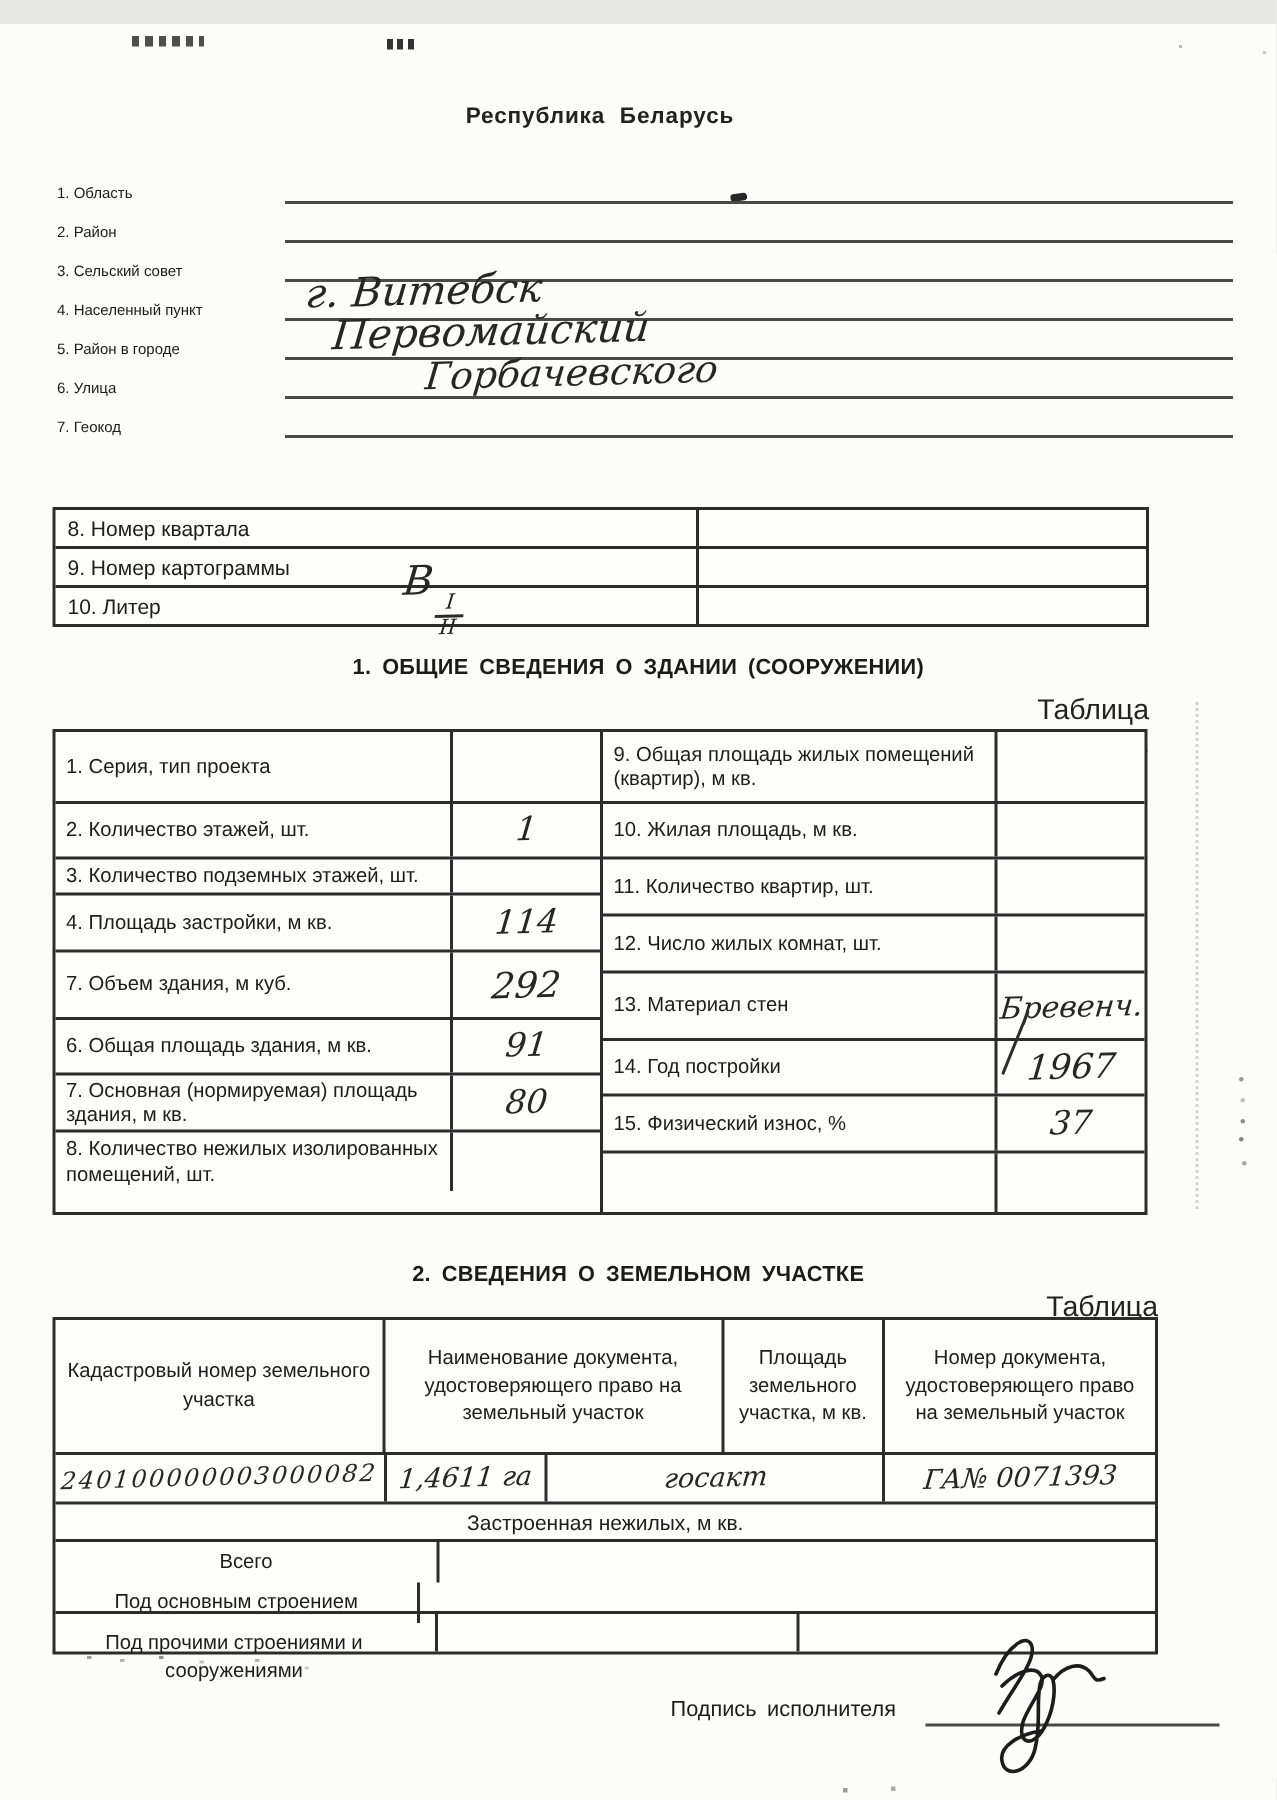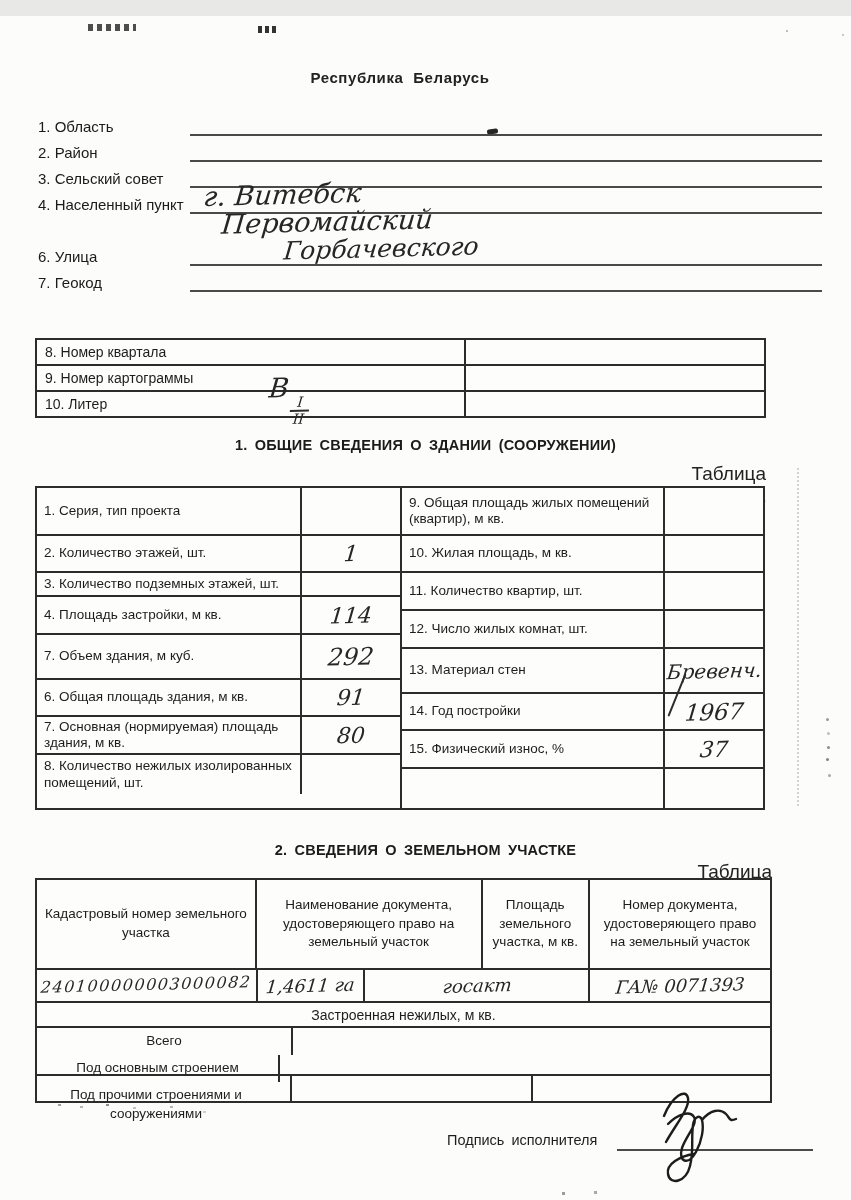--- a/index.html
+++ b/index.html
@@ -2,21 +2,21 @@
 <html><head>
 <meta charset="utf-8">
 <style>
   html,body{margin:0;padding:0;background:#e8e8e6;}
   .page{position:relative;width:851px;height:1200px;margin:16px auto;background:#fcfcfa;
         font-family:"Liberation Sans",sans-serif;color:#1d1d1d;overflow:hidden;}
   
   .doc-title{position:absolute;top:53px;left:0;width:800px;text-align:center;
              font-size:15px;font-weight:700;letter-spacing:.6px;word-spacing:5px;color:#222;}
   .frow{position:absolute;left:38px;width:784px;height:22px;display:flex;align-items:flex-end;}
-  .flabel{display:inline-block;width:152px;font-size:15px;color:#1b1b1b;padding-bottom:1px;}
+  .flabel{display:inline-block;width:152px;font-size:10px;color:#1b1b1b;padding-bottom:1px;}
   .fline{flex:1;height:100%;border-bottom:2px solid #4a4a4a;}
   
   .hw{font-family:"DejaVu Serif",serif;font-style:italic;color:#262626;
       transform:skewX(-7deg) rotate(-1.5deg);display:inline-block;white-space:nowrap;}
   .hw-city{position:absolute;left:204px;top:163px;font-size:27px;}
   .hw-district{position:absolute;left:222px;top:190px;font-size:27px;}
   .hw-street{position:absolute;left:284px;top:218px;font-size:25px;}
   
   .tableA{position:absolute;left:35px;top:322px;width:731px;border:2px solid #2c2c2c;box-sizing:border-box;background:#fdfdfc;}
   .ta-row{display:flex;height:26px;border-bottom:2px solid #2c2c2c;box-sizing:border-box;}
@@ -109,20 +109,24 @@
     <span class="fline"></span>
     </div>
   <div class="frow" style="top:150px">
     <span class="flabel">3. Сельский совет</span>
     <span class="fline"></span>
     </div>
   <div class="frow" style="top:176px">
     <span class="flabel">4. Населенный пункт</span>
     <span class="fline"></span>
     </div>
+  <div class="frow" style="top:202px">
+    <span class="flabel">5. Район в городе</span>
+    <span class="fline"></span>
+    </div>
   <div class="frow" style="top:228px">
     <span class="flabel">6. Улица</span>
     <span class="fline"></span>
     </div>
   <div class="frow" style="top:254px">
     <span class="flabel">7. Геокод</span>
     <span class="fline"></span>
     </div>
 
   <div class="hw hw-city">г. Витебск</div>

